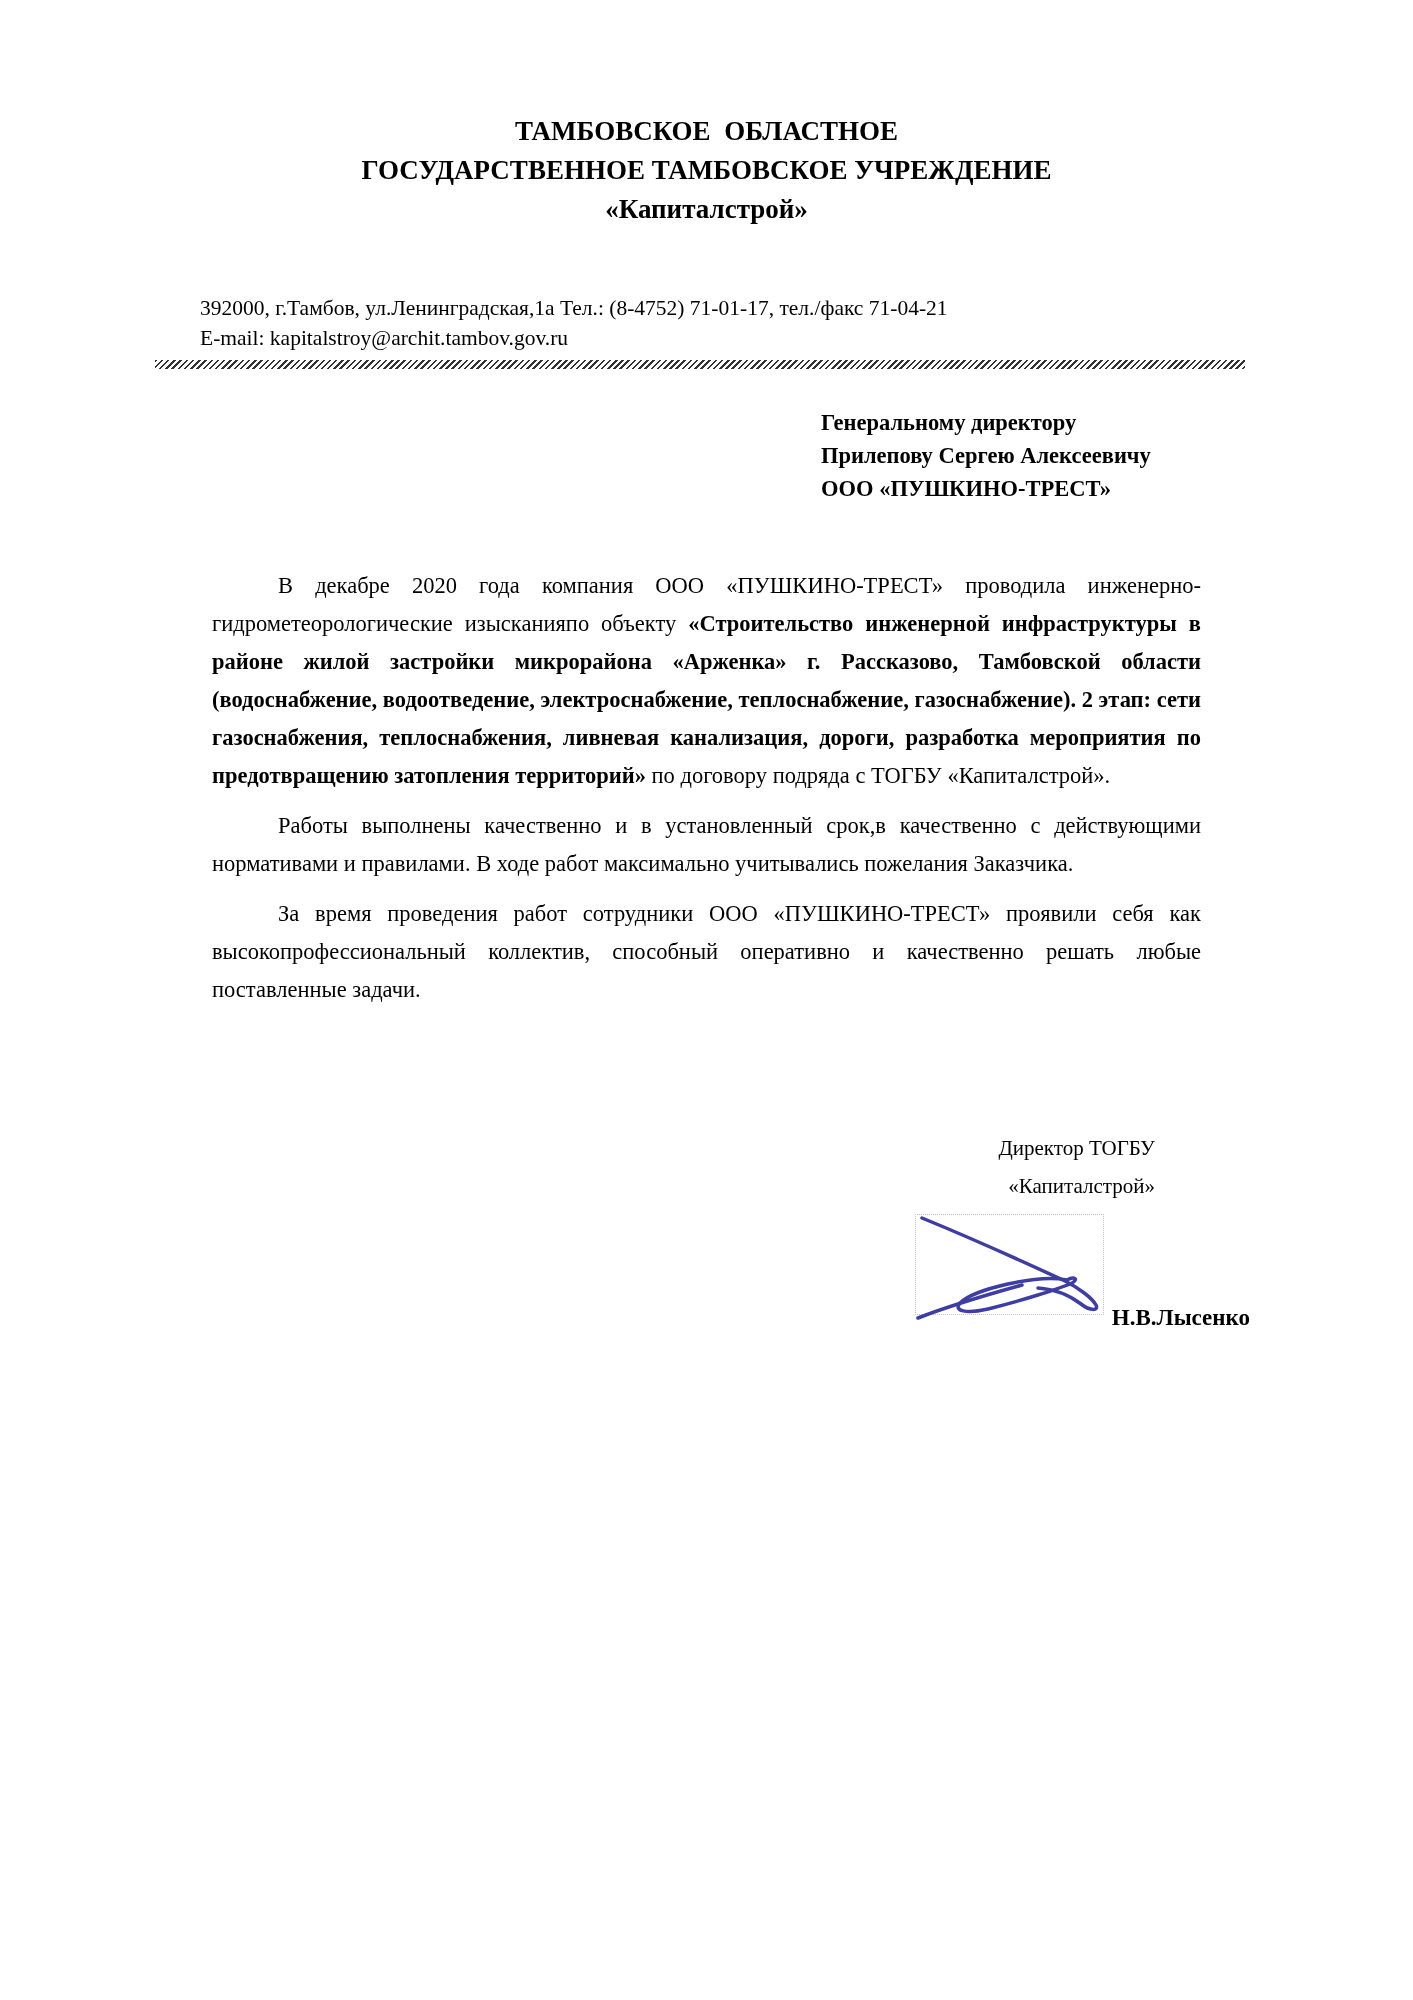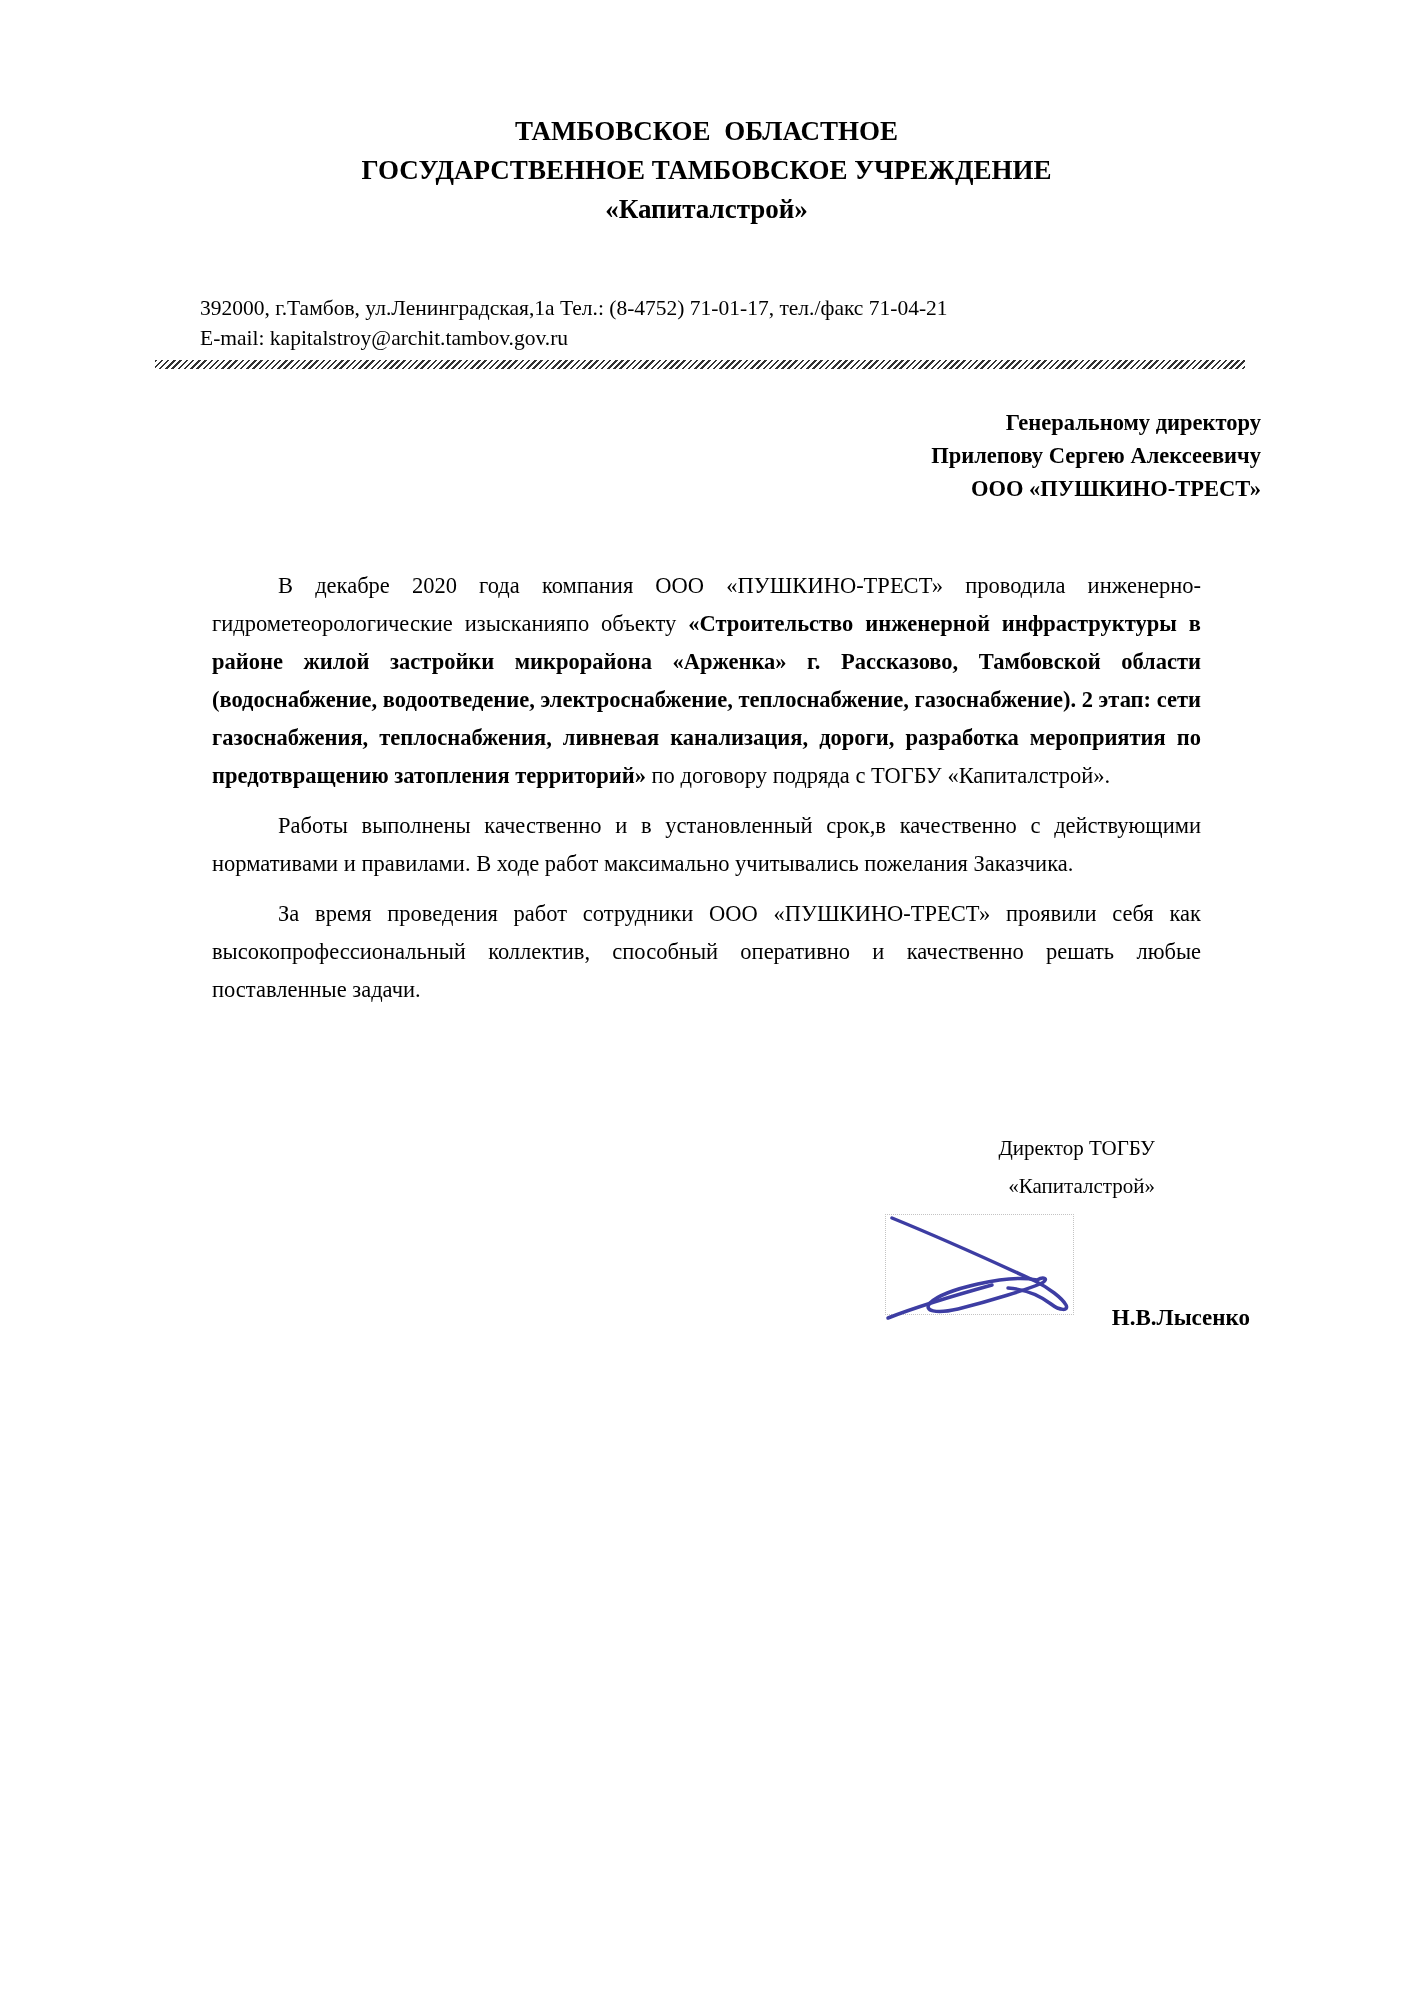--- a/index.html
+++ b/index.html
@@ -28,21 +28,21 @@
   }
   .divider {
     margin: 7px 0 0 155px;
     width: 1090px;
     height: 9px;
     background: repeating-linear-gradient(135deg, #333333 0 1.8px, #ffffff 1.8px 4.4px);
   }
   .addressee {
     margin: 37px 152px 8px auto;
     width: 440px;
-    text-align: right;
+    text-align: left;
     font-weight: 700;
     font-size: 22.5px;
     line-height: 33px;
   }
   .body-text {
     margin: 62px 200px 0 200px;
     font-size: 22.5px;
     line-height: 38px;
     text-align: justify;
   }
@@ -53,21 +53,21 @@
     width: 300px;
     text-align: right;
     font-size: 21px;
     line-height: 38px;
   }
   .sig-area {
     margin: 9px 163px 0 auto;
     width: 365px;
     display: flex;
     align-items: flex-end;
-    justify-content: space-between;
+    justify-content: flex-end;
     gap: 8px;
   }
   .sig-box {
     width: 187px;
     height: 99px;
     border: 1px dotted #c3c3c3;
     position: relative;
     flex: 0 0 auto;
   }
   .sig-box svg { overflow: visible; display: block; }

